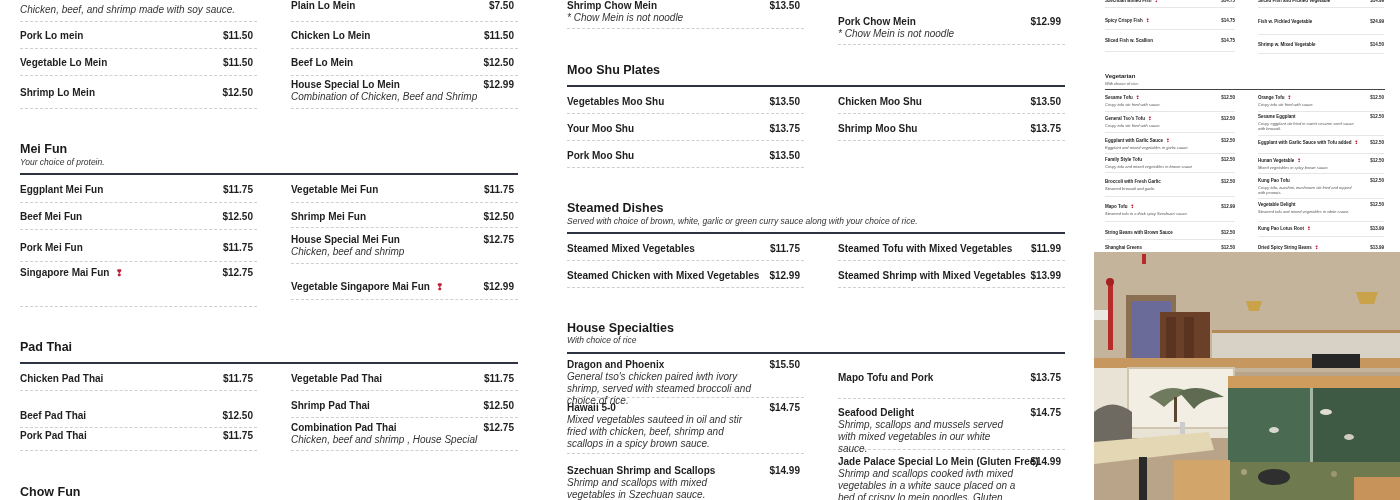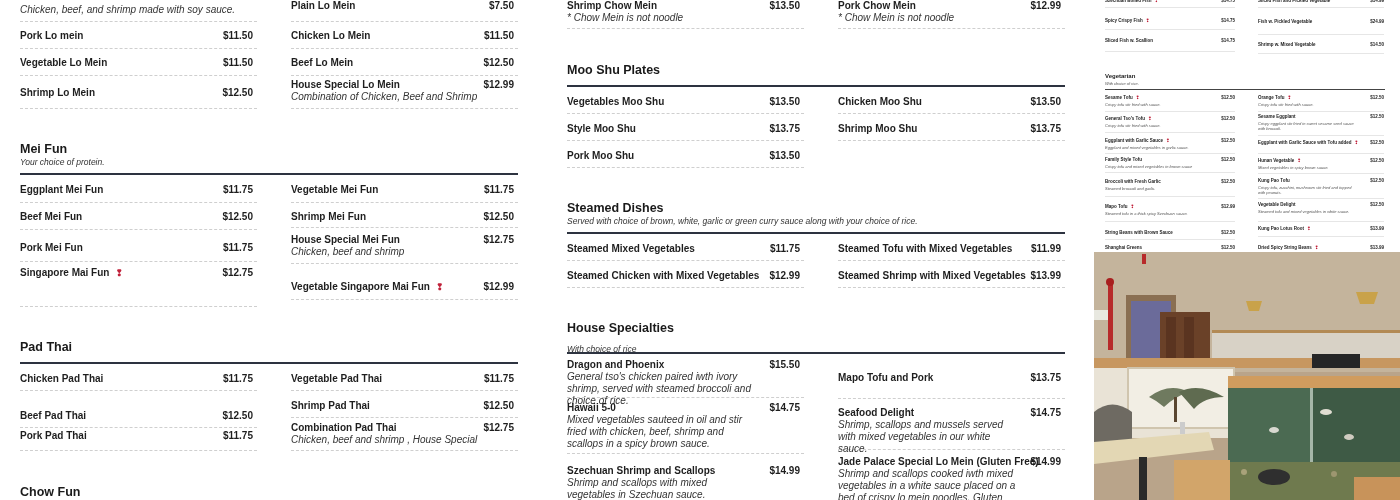--- a/index.html
+++ b/index.html
@@ -137,35 +137,35 @@
   <span class="desc" style="top:12px;">Chicken, beef and shrimp , House Special</span>
 </div>
 
 <div class="section-title" style="left:20px;top:485px;">Chow Fun</div>
 
 <div class="item" style="left:567px;top:0px;width:237px;height:29px;">
   <span class="name">Shrimp Chow Mein</span>
   <span class="price">$13.50</span>
   <span class="desc" style="top:12px;">* Chow Mein is not noodle</span>
 </div>
-<div class="item" style="left:838px;top:0px;width:227px;height:29px;">
+<div class="item" style="left:838px;top:16px;width:227px;height:29px;">
   <span class="name">Pork Chow Mein</span>
   <span class="price">$12.99</span>
   <span class="desc" style="top:12px;">* Chow Mein is not noodle</span>
 </div>
 
 <div class="section-title" style="left:567px;top:63px;">Moo Shu Plates</div>
 <div class="rule" style="left:567px;top:85px;width:498px;"></div>
 
 <div class="item" style="left:567px;top:96px;width:237px;height:18px;">
   <span class="name">Vegetables Moo Shu</span>
   <span class="price">$13.50</span>
 </div>
 <div class="item" style="left:567px;top:123px;width:237px;height:18px;">
-  <span class="name">Style Moo Shu</span>
+  <span class="name">Your Moo Shu</span>
   <span class="price">$13.75</span>
 </div>
 <div class="item" style="left:567px;top:150px;width:237px;height:18px;">
   <span class="name">Pork Moo Shu</span>
   <span class="price">$13.50</span>
 </div>
 <div class="item" style="left:838px;top:96px;width:227px;height:18px;">
   <span class="name">Chicken Moo Shu</span>
   <span class="price">$13.50</span>
 </div>
@@ -189,21 +189,21 @@
 <div class="item" style="left:838px;top:243px;width:227px;height:18px;">
   <span class="name">Steamed Tofu with Mixed Vegetables</span>
   <span class="price">$11.99</span>
 </div>
 <div class="item" style="left:838px;top:270px;width:227px;height:18px;">
   <span class="name">Steamed Shrimp with Mixed Vegetables</span>
   <span class="price">$13.99</span>
 </div>
 
 <div class="section-title" style="left:567px;top:321px;">House Specialties</div>
-<div class="section-sub" style="left:567px;top:344px;font-style:italic;">With choice of rice</div>
+<div class="section-sub" style="left:567px;top:335px;font-style:italic;">With choice of rice</div>
 <div class="rule" style="left:567px;top:352px;width:498px;"></div>
 
 <div class="item" style="left:567px;top:359px;width:237px;height:39px;">
   <span class="name">Dragon and Phoenix</span>
   <span class="price">$15.50</span>
   <span class="desc" style="top:12px;width:190px;white-space:normal;">General tso's chicken paired iwth ivory shrimp, served with steamed broccoli and choice of rice.</span>
 </div>
 <div class="item" style="left:567px;top:402px;width:237px;height:52px;">
   <span class="name">Hawaii 5-0</span>
   <span class="price">$14.75</span>

